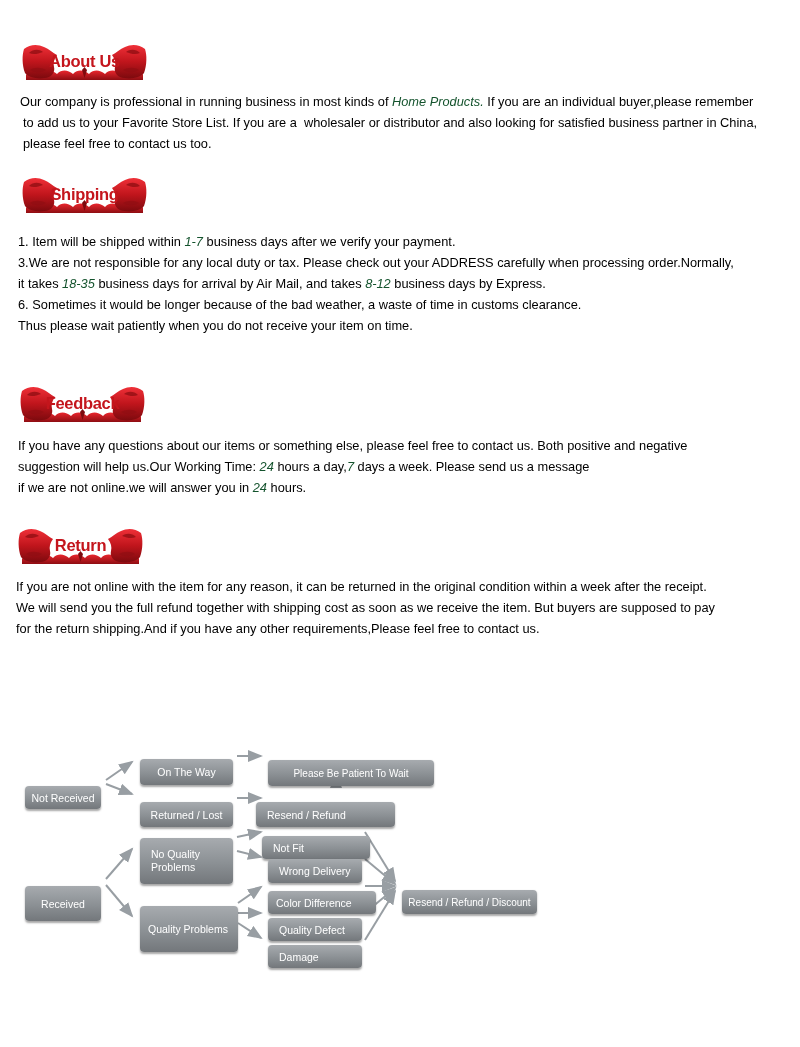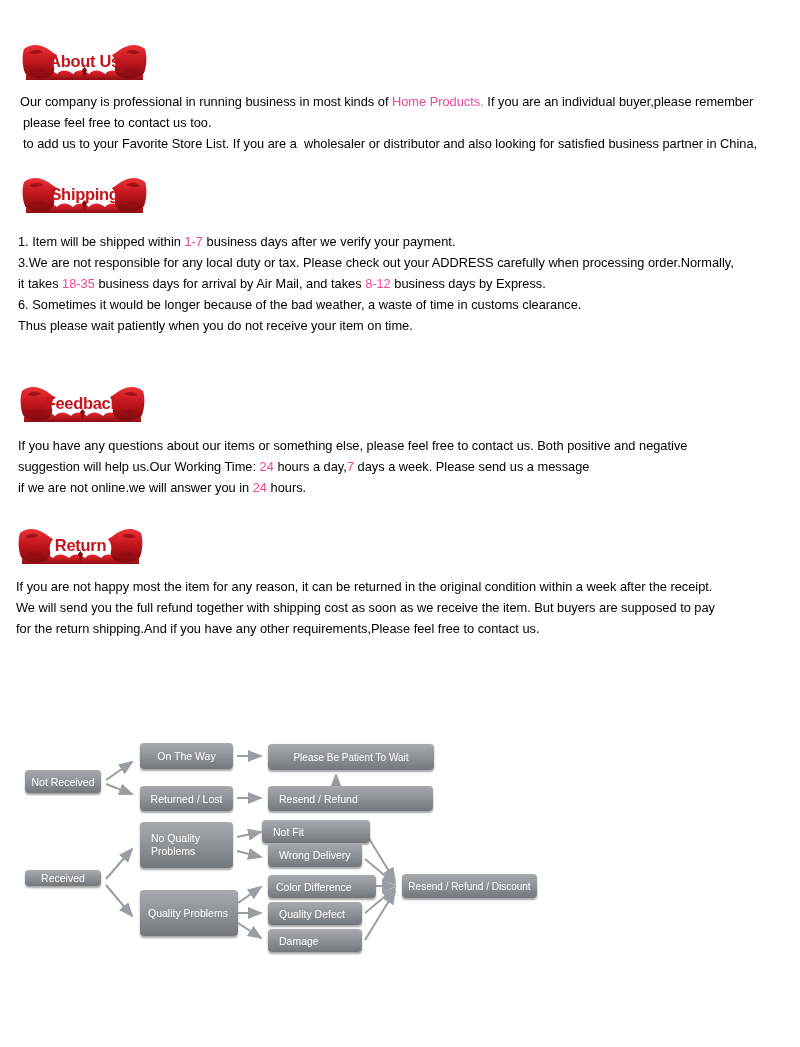--- a/index.html
+++ b/index.html
@@ -9,30 +9,31 @@
   }
   
   .banner { position:absolute; }
   .banner-text {
     font-family:"Liberation Sans", sans-serif;
     font-weight:bold; font-size:16.5px; fill:#c4151c; letter-spacing:-0.3px;
   }
   
   .para { position:absolute; color:#000000; font-size:12.8px; line-height:21px; }
   .tline { white-space:pre; }
-  .red { color:#ec4899; }
+  .red { color:#14532d;font-style:italic; }
   
   .flow { position:absolute; left:20px; top:735px; width:545px; height:228px; }
   .flow .arrows { position:absolute; left:0; top:0; }
   .fnode {
     position:absolute; box-sizing:border-box;
     background:linear-gradient(#a7abaf, #8b9094 55%, #73777b);
     border-radius:4px; color:#ffffff; font-size:10.5px;
     display:flex; align-items:center;
     box-shadow:0 1.5px 2px rgba(0,0,0,0.35);
+    margin-top:16px;
   }
   .fnode.center { justify-content:center; text-align:center; }
   .fnode.left { padding-left:11px; }
   .fnode.padtight { padding-left:8px; }
   .fnode.wrap { line-height:13px; }
   .fnode.small { font-size:10px; }
 </style>
 </head>
 <body>
 
@@ -63,22 +64,22 @@
 </svg>
 
 <div class="page">
 
   <svg class="banner" style="left:22px; top:44px" width="125" height="37" viewBox="0 0 125 37">
     <use href="#ribbon"></use>
     <text class="banner-text" x="62.5" y="23" text-anchor="middle">About Us</text>
   </svg>
   <div class="para" style="left:20px; top:91px; width:775px">
     <div class="tline"><span>Our company is professional in running business in most kinds of </span><span class="red">Home Products.</span><span> If you are an individual buyer,please remember</span></div>
+    <div class="tline" style="padding-left:3px"><span>to add us to your Favorite Store List. If you are a  wholesaler or distributor and also looking for satisfied business partner in China,</span></div>
     <div class="tline" style="padding-left:3px"><span>please feel free to contact us too.</span></div>
-    <div class="tline" style="padding-left:3px"><span>to add us to your Favorite Store List. If you are a  wholesaler or distributor and also looking for satisfied business partner in China,</span></div>
   </div>
 
   <svg class="banner" style="left:22px; top:177px" width="125" height="37" viewBox="0 0 125 37">
     <use href="#ribbon"></use>
     <text class="banner-text" x="62.5" y="23" text-anchor="middle">Shipping</text>
   </svg>
   <div class="para" style="left:18px; top:231px; width:778px">
     <div class="tline"><span>1. Item will be shipped within </span><span class="red">1-7</span><span> business days after we verify your payment.</span></div>
     <div class="tline"><span>3.We are not responsible for any local duty or tax. Please check out your ADDRESS carefully when processing order.Normally,</span></div>
     <div class="tline"><span>it takes </span><span class="red">18-35</span><span> business days for arrival by Air Mail, and takes </span><span class="red">8-12</span><span> business days by Express.</span></div>
@@ -94,21 +95,21 @@
     <div class="tline"><span>If you have any questions about our items or something else, please feel free to contact us. Both positive and negative</span></div>
     <div class="tline"><span>suggestion will help us.Our Working Time: </span><span class="red">24</span><span> hours a day,</span><span class="red">7</span><span> days a week. Please send us a message</span></div>
     <div class="tline"><span>if we are not online.we will answer you in </span><span class="red">24</span><span> hours.</span></div>
   </div>
 
   <svg class="banner" style="left:18px; top:528px" width="125" height="37" viewBox="0 0 125 37">
     <use href="#ribbon"></use>
     <text class="banner-text" x="62.5" y="23" text-anchor="middle">Return</text>
   </svg>
   <div class="para" style="left:16px; top:576px; width:778px">
-    <div class="tline"><span>If you are not happy most the item for any reason, it can be returned in the original condition within a week after the receipt.</span></div>
+    <div class="tline"><span>If you are not online with the item for any reason, it can be returned in the original condition within a week after the receipt.</span></div>
     <div class="tline"><span>We will send you the full refund together with shipping cost as soon as we receive the item. But buyers are supposed to pay</span></div>
     <div class="tline"><span>for the return shipping.And if you have any other requirements,Please feel free to contact us.</span></div>
   </div>
 
   <div class="flow">
     <svg class="arrows" width="545" height="228" viewBox="0 0 545 228">
       <defs>
         <marker id="ah" markerWidth="9" markerHeight="8" refX="6.5" refY="3" orient="auto">
           <path d="M0,0 L7.5,3 L0,6 Z" fill="#989ea3"></path>
         </marker>
@@ -131,22 +132,22 @@
         <line x1="345" y1="151" x2="375" y2="151" marker-end="url(#ah)"></line>
         <line x1="345" y1="178" x2="375" y2="153" marker-end="url(#ah)"></line>
         <line x1="345" y1="205" x2="375" y2="156" marker-end="url(#ah)"></line>
       </g>
     </svg>
 
     <div class="fnode center" style="left:5px; top:35px; width:76px; height:23px">Not Received</div>
     <div class="fnode center" style="left:120px; top:8px; width:93px; height:26px">On The Way</div>
     <div class="fnode center" style="left:120px; top:51px; width:93px; height:25px">Returned / Lost</div>
     <div class="fnode center small" style="left:248px; top:9px; width:166px; height:26px">Please Be Patient To Wait</div>
-    <div class="fnode left" style="left:248px; top:51px; width:165px; height:25px">Resend / Refund</div>
-    <div class="fnode center" style="left:5px; top:135px; width:76px; height:16px">Received</div>
+    <div class="fnode left" style="left:236px; top:51px; width:139px; height:25px">Resend / Refund</div>
+    <div class="fnode center" style="left:5px; top:135px; width:76px; height:35px">Received</div>
     <div class="fnode left wrap" style="left:120px; top:87px; width:93px; height:46px">No Quality Problems</div>
     <div class="fnode padtight" style="left:120px; top:155px; width:98px; height:46px">Quality Problems</div>
     <div class="fnode left" style="left:242px; top:85px; width:108px; height:23px">Not Fit</div>
     <div class="fnode left" style="left:248px; top:108px; width:94px; height:24px">Wrong Delivery</div>
     <div class="fnode padtight" style="left:248px; top:140px; width:108px; height:23px">Color Difference</div>
     <div class="fnode left" style="left:248px; top:167px; width:94px; height:23px">Quality Defect</div>
     <div class="fnode left" style="left:248px; top:194px; width:94px; height:23px">Damage</div>
     <div class="fnode center small" style="left:382px; top:139px; width:135px; height:24px">Resend / Refund / Discount</div>
   </div>
 

